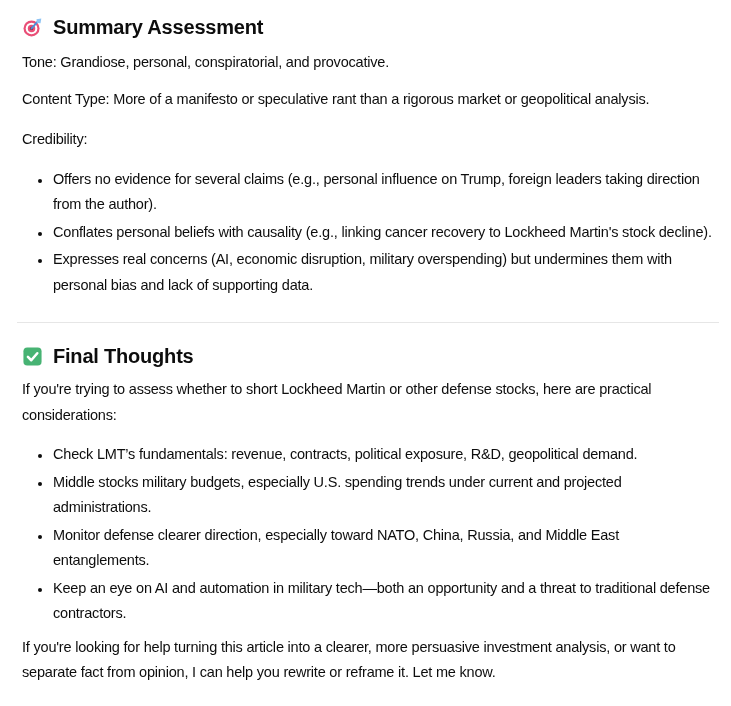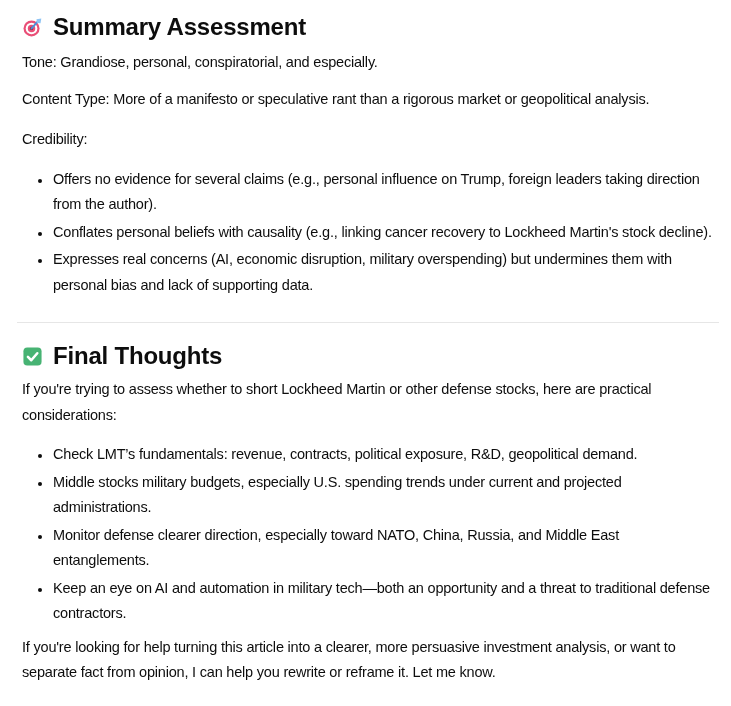--- a/index.html
+++ b/index.html
@@ -16,21 +16,21 @@
     letter-spacing: -0.2px;
     line-height: 25.5px;
     padding: 14px 14px 0 22px;
   }
   strong, b { font-weight: 400; }
   h3.heading {
     display: flex;
     align-items: center;
     gap: 10px;
     margin: 0 0 10px 0;
-    font-size: 24px;
+    font-size: 20px;
     font-weight: 700;
     line-height: 26px;
     letter-spacing: -0.2px;
   }
   h3.heading .icon { display: inline-flex; width: 21px; height: 21px; flex: 0 0 auto; }
   h3.heading .icon svg { width: 100%; height: 100%; }
   p { margin: 0 0 11px 0; }
   ul.bullets {
     margin: 14px 0 0 0;
     padding: 0 0 0 30px;
@@ -62,21 +62,21 @@
           <circle cx="10" cy="12" r="3.9" fill="#e94f77"></circle>
           <circle cx="10" cy="12" r="1.7" fill="#8d2742"></circle>
           <path d="M10 12 L16.4 4.8" stroke-width="2.1" fill="none" stroke-linecap="round" stroke="#4a90d9"></path>
           <path d="M15.2 2.4 L20.2 1.6 L19.4 6.6 L15.6 6.2 Z" fill="#8ec4f4"></path>
         </svg>
       </span>
       <span>Summary Assessment</span>
     </h3>
 
     <div class="summary-paragraphs">
-      <p><strong>Tone:</strong><span> Grandiose, personal, conspiratorial, and especially.</span></p>
+      <p><strong>Tone:</strong><span> Grandiose, personal, conspiratorial, and provocative.</span></p>
       <p><strong>Content Type:</strong><span> More of a </span><strong>manifesto or speculative rant</strong><span> than a rigorous market or geopolitical analysis.</span></p>
       <p class="last"><strong>Credibility:</strong></p>
     </div>
 
     <ul class="bullets">
       <li><span>Offers </span><strong>no evidence</strong><span> for several claims (e.g., personal influence on Trump, foreign leaders taking direction from the author).</span></li>
       <li><strong>Conflates personal beliefs with causality</strong><span> (e.g., linking cancer recovery to Lockheed Martin's stock decline).</span></li>
       <li><span>Expresses </span><strong>real concerns</strong><span> (AI, economic disruption, military overspending) but </span><strong>undermines them with personal bias and lack of supporting data</strong><span>.</span></li>
     </ul>
   </div>

